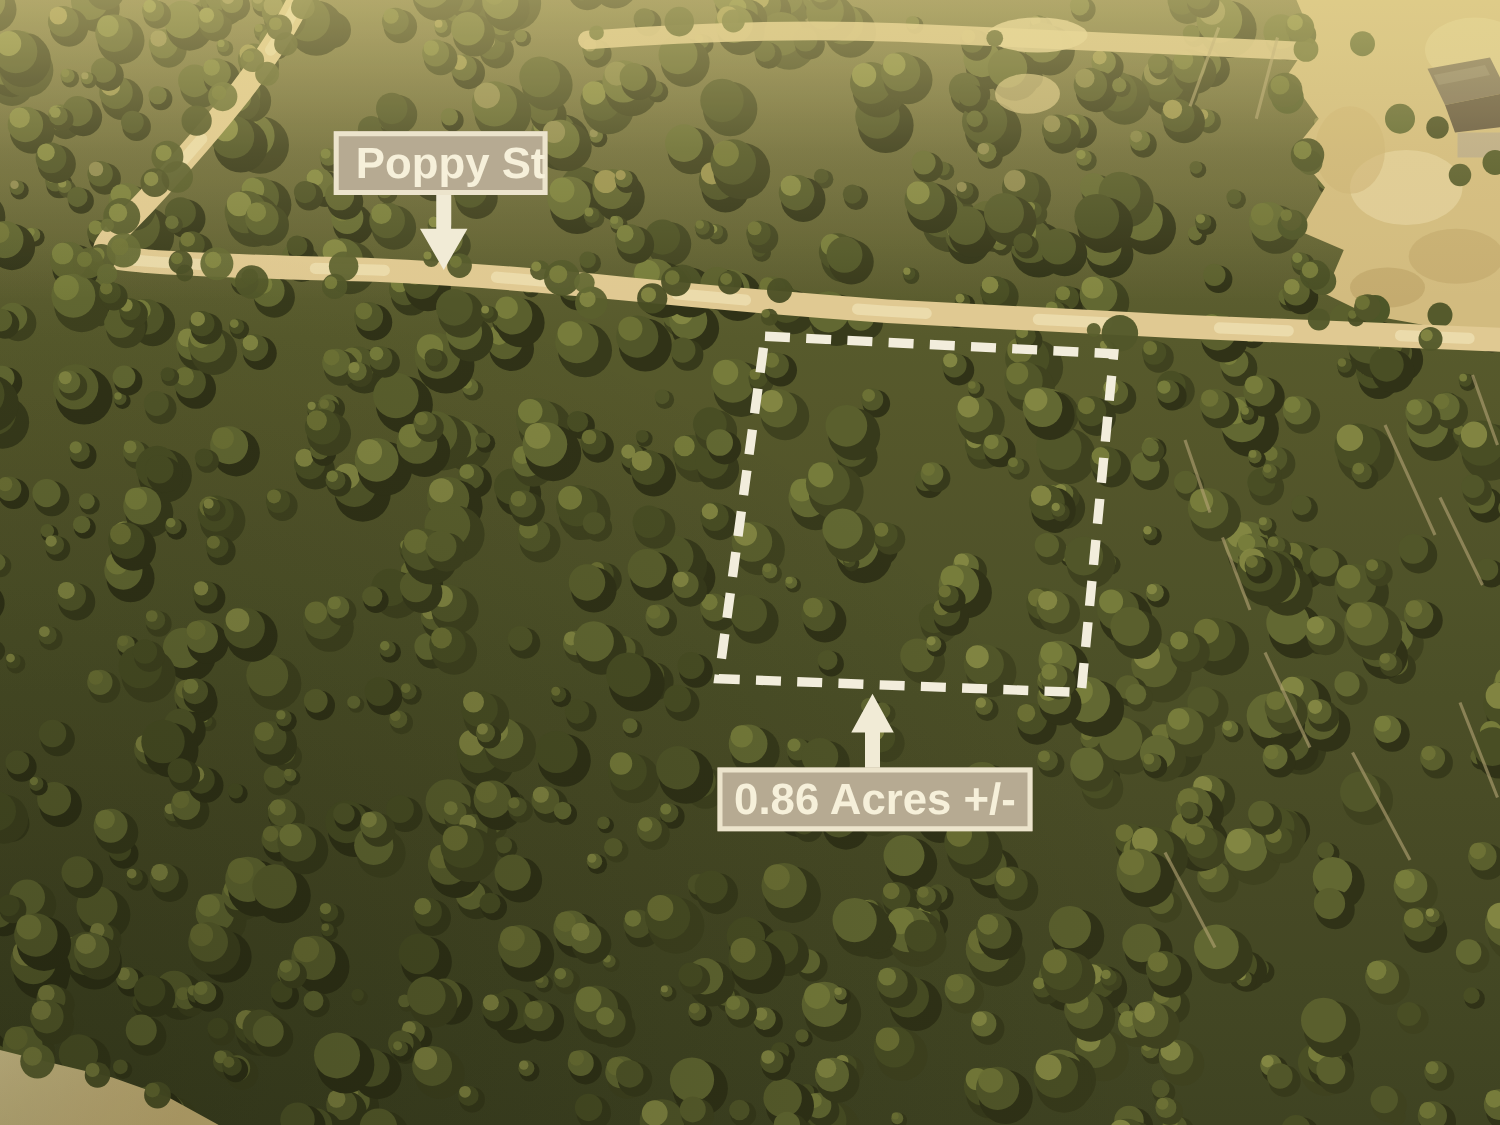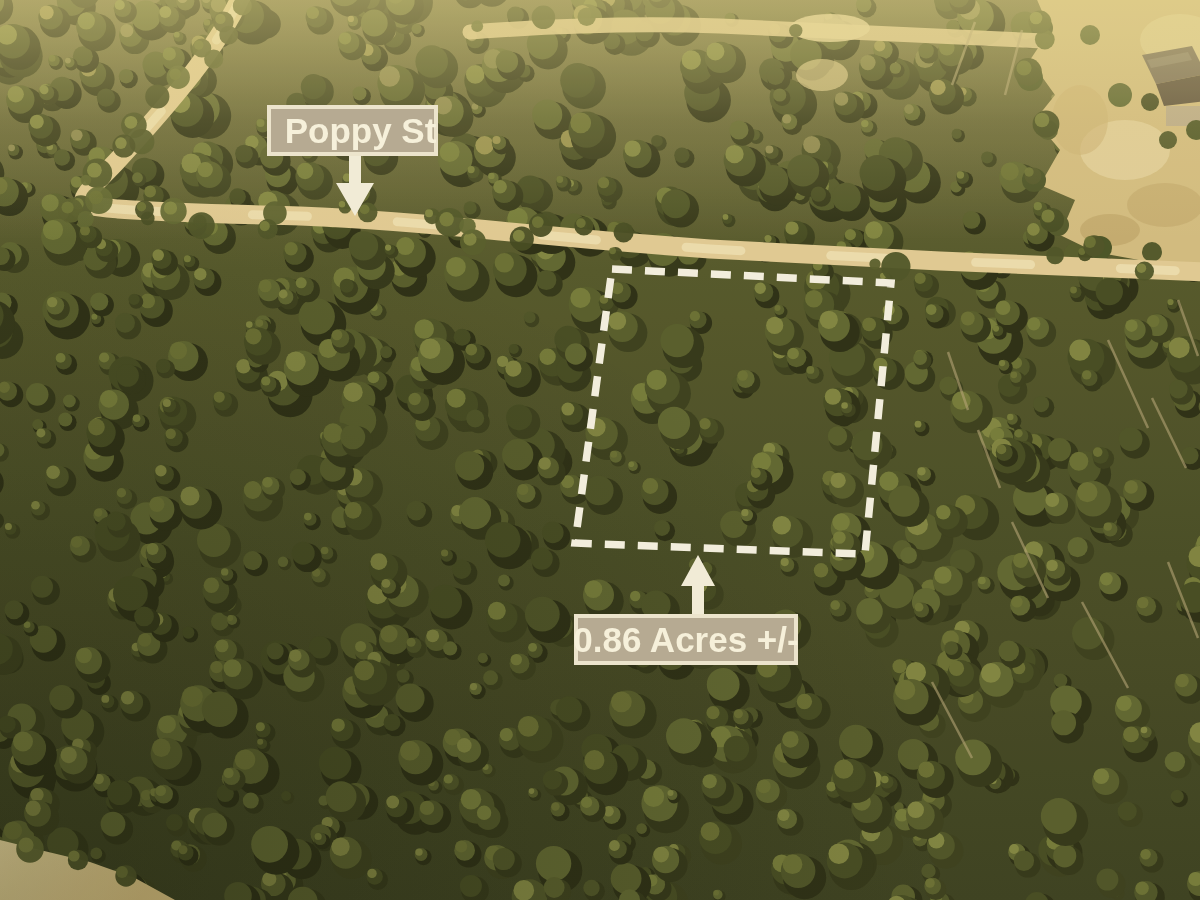--- a/index.html
+++ b/index.html
@@ -16,21 +16,21 @@
   .map-label{
     position:absolute;box-sizing:border-box;
     display:flex;align-items:center;justify-content:center;
     background:var(--label-bg);
     border:4px solid var(--label-border);
     color:var(--label-text);
     font-weight:bold;font-size:35px;line-height:1;white-space:nowrap;
     text-align:center;
   }
   .poppy-label{left:267px;top:105px;width:171px;height:51px;padding-left:16px;}
-  .acres-label{left:574px;top:614px;width:224px;height:51px;}
+  .acres-label{left:574px;top:614px;width:252px;height:51px;}
 </style>
 </head>
 <body>
 
 <div class="stage">
 
   <svg viewBox="0 0 1200 900" width="1200" height="900">
     <defs>
       <linearGradient id="baseGrad" x1="0" y1="0" x2="0" y2="1">
         <stop offset="0" stop-color="#6e6c40"></stop>

